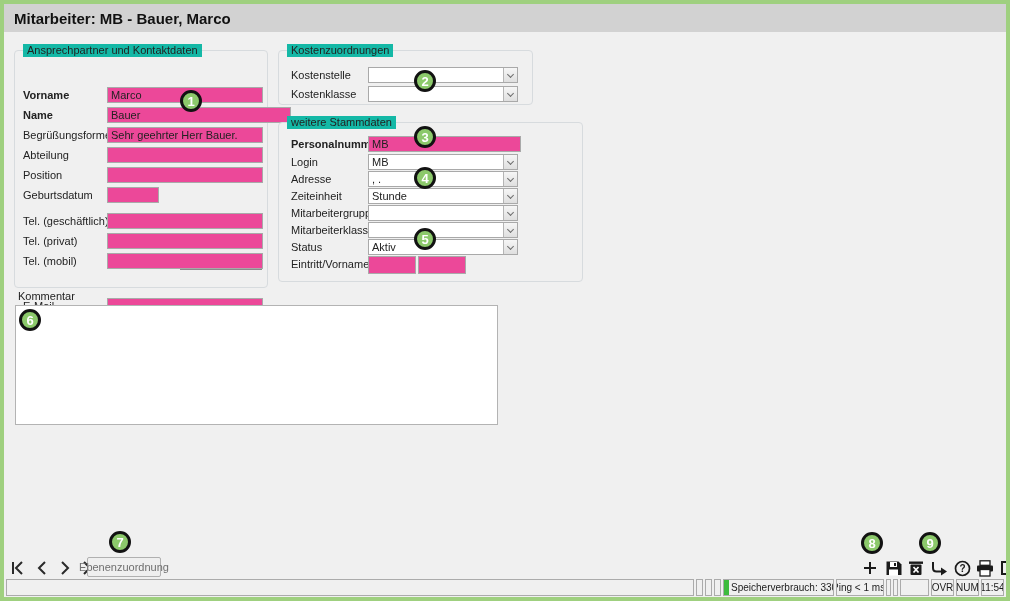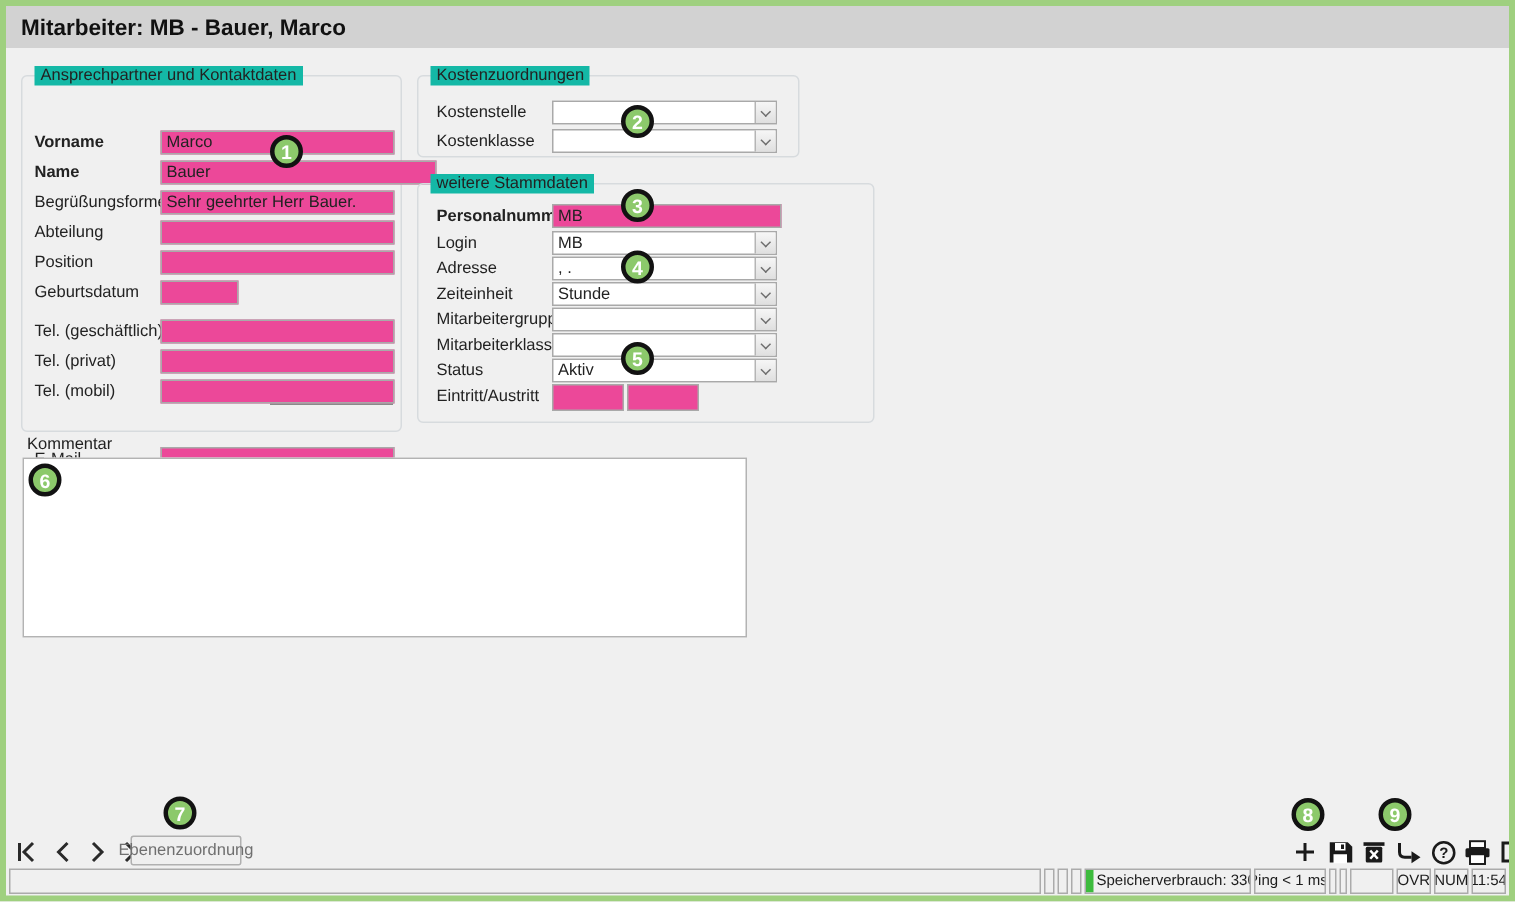--- a/index.html
+++ b/index.html
@@ -243,21 +243,21 @@
   <div class="row" style="top:116px;">
     <span class="lbl" style="left:12px;">Status</span>
     <div class="dropdown" style="left:89px; width:150px;">
       <span class="val">Aktiv</span>
       <span class="dd-btn">
           <i></i>
         </span>
     </div>
   </div>
   <div class="row" style="top:133px; height:18px;">
-    <span class="lbl" style="left:12px;">Eintritt/Austritt</span>
+    <span class="lbl" style="left:12px;">Eintritt/Vorname</span>
     <input class="txtinput" style="left: 89px; width: 48px; height: 18px;" value="">
     <input class="txtinput" style="left: 139px; width: 48px; height: 18px;" value="">
   </div>
 </div>
 
 <span class="comment-label">Kommentar</span>
 <div class="comment-box"></div>
 
 <div class="badge" style="left:180px; top:90px;">1</div>
 <div class="badge" style="left:414px; top:70px;">2</div>

